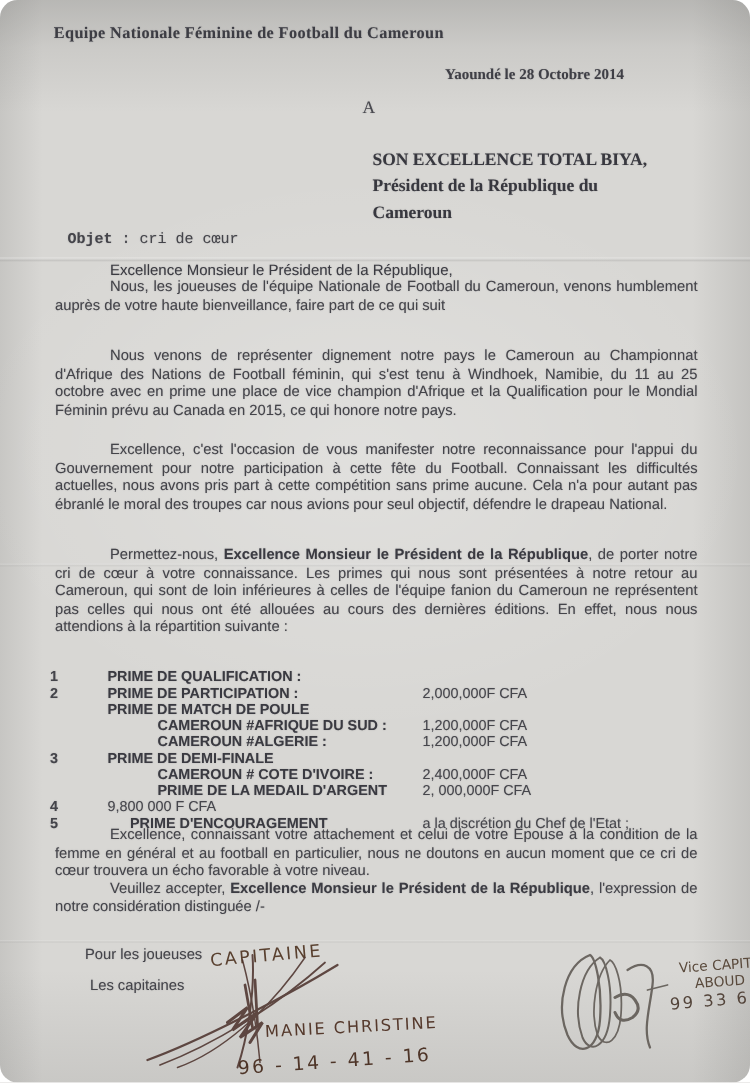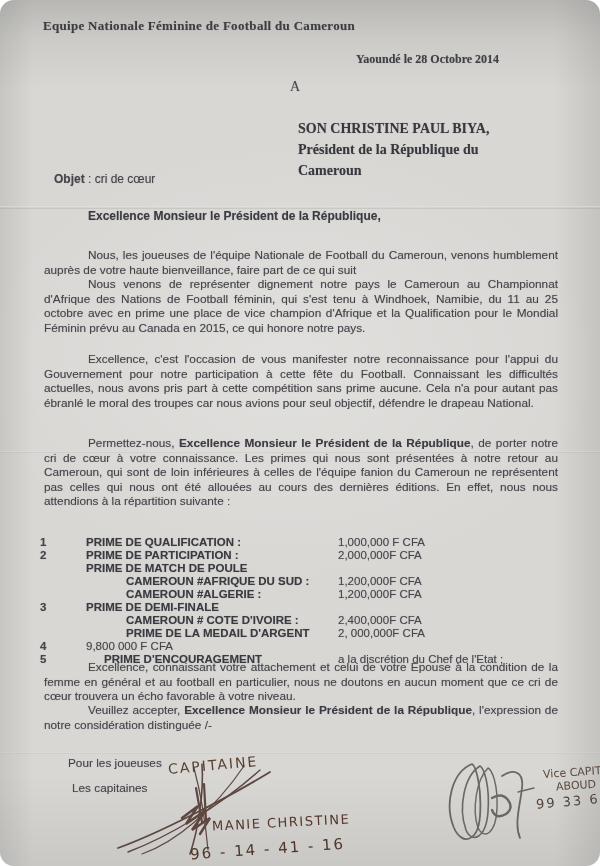--- a/index.html
+++ b/index.html
@@ -31,27 +31,27 @@
     font-family:"Liberation Serif", serif; font-weight:bold; font-size:13px;
     letter-spacing:0.3px; color:#3d3d44; }
   .date{ position:absolute; left:356px; top:52px;
     font-family:"Liberation Serif", serif; font-weight:bold; font-size:12px; color:#3f3f46; }
   .to-a{ position:absolute; left:290px; top:79px;
     font-family:"Liberation Serif", serif; font-size:14px; color:#4a4a50; }
   .recipient{ position:absolute; left:298px; top:118px;
     font-family:"Liberation Serif", serif; font-weight:bold; font-size:14px;
     line-height:21px; color:#38383f; }
 
-  .objet{ position:absolute; left:54px; top:172px; font-size:12px; }
+  .objet{ position:absolute; left:54px; top:184px; font-size:12px;font-family:Liberation Mono, monospace; }
   .objet .lbl{ font-weight:bold; }
-  .salutation{ position:absolute; left:88px; top:209px; font-size:12px; font-weight:bold; color:#3b3b42; }
+  .salutation{ position:absolute; left:88px; top:209px; font-size:12px; font-weight:normal; color:#3b3b42; }
 
   .para{ position:absolute; left:44px; width:514px; margin:0;
     font-size:11.8px; line-height:14.6px; text-align:justify; text-indent:44px; }
-  .p1{ top:248px; }
+  .p1{ top:222px; }
   .p2{ top:277px; }
   .p3{ top:352px; }
   .p4{ top:436px; }
   .p5{ top:660px; }
   .p6{ top:703px; }
   .b{ font-weight:bold; color:#3b3b42; }
 
   .primes{ position:absolute; left:40px; top:536px; width:530px; }
   .prow{ display:grid; grid-template-columns:46px 252px 1fr;
     font-size:11.5px; line-height:13px; }
@@ -87,21 +87,21 @@
   <div class="crease crease-2"></div>
   <div class="crease crease-3"></div>
 
   <div class="org txt">Equipe Nationale Féminine de Football du Cameroun</div>
 
   <div class="date txt">Yaoundé le  28 Octobre 2014</div>
 
   <div class="to-a txt">A</div>
 
   <div class="recipient txt">
-    <div>SON CHRISTINE  PAUL BIYA,</div>
+    <div>SON EXCELLENCE  TOTAL BIYA,</div>
     <div>Président de la République du</div>
     <div>Cameroun</div>
   </div>
 
   <div class="objet txt">
     <span class="lbl">Objet</span>
     <span>: cri de cœur</span>
   </div>
 
   <div class="salutation txt">Excellence Monsieur le Président de la République,</div>
@@ -111,21 +111,20 @@
   <p class="para p2 txt">Nous venons de représenter dignement notre pays le Cameroun au Championnat d'Afrique des Nations de Football féminin,  qui s'est tenu à Windhoek, Namibie, du 11 au 25 octobre avec en prime une place de vice champion d'Afrique et la Qualification pour le Mondial Féminin prévu au Canada en 2015, ce qui honore notre pays.</p>
 
   <p class="para p3 txt">Excellence, c'est l'occasion de vous manifester notre reconnaissance pour l'appui du Gouvernement pour notre participation à cette fête du Football. Connaissant les difficultés actuelles, nous avons pris part à cette compétition sans prime aucune. Cela n'a pour autant pas ébranlé le moral des troupes car nous avions pour seul objectif, défendre le drapeau National.</p>
 
   <p class="para p4 txt"><span>Permettez-nous, </span><span class="b">Excellence Monsieur le Président de la République</span><span>, de porter notre cri de cœur à votre connaissance. Les primes qui nous sont présentées à notre retour au Cameroun, qui sont de loin inférieures à celles de l'équipe fanion du Cameroun ne représentent  pas celles qui nous ont été allouées  au cours des dernières éditions. En effet, nous nous attendions à la répartition suivante :</span></p>
 
   <div class="primes txt">
     <div class="prow">
       <span class="pnum">1</span>
       <span class="plabel">PRIME  DE QUALIFICATION :</span>
-      <span class="pamount">1,000,000 F CFA</span>
     </div>
     <div class="prow">
       <span class="pnum">2</span>
       <span class="plabel">PRIME DE PARTICIPATION :</span>
       <span class="pamount">2,000,000F  CFA</span>
     </div>
     <div class="prow">
       <span class="pnum"></span>
       <span class="plabel">PRIME DE MATCH DE POULE</span>
       <span class="pamount"></span>

